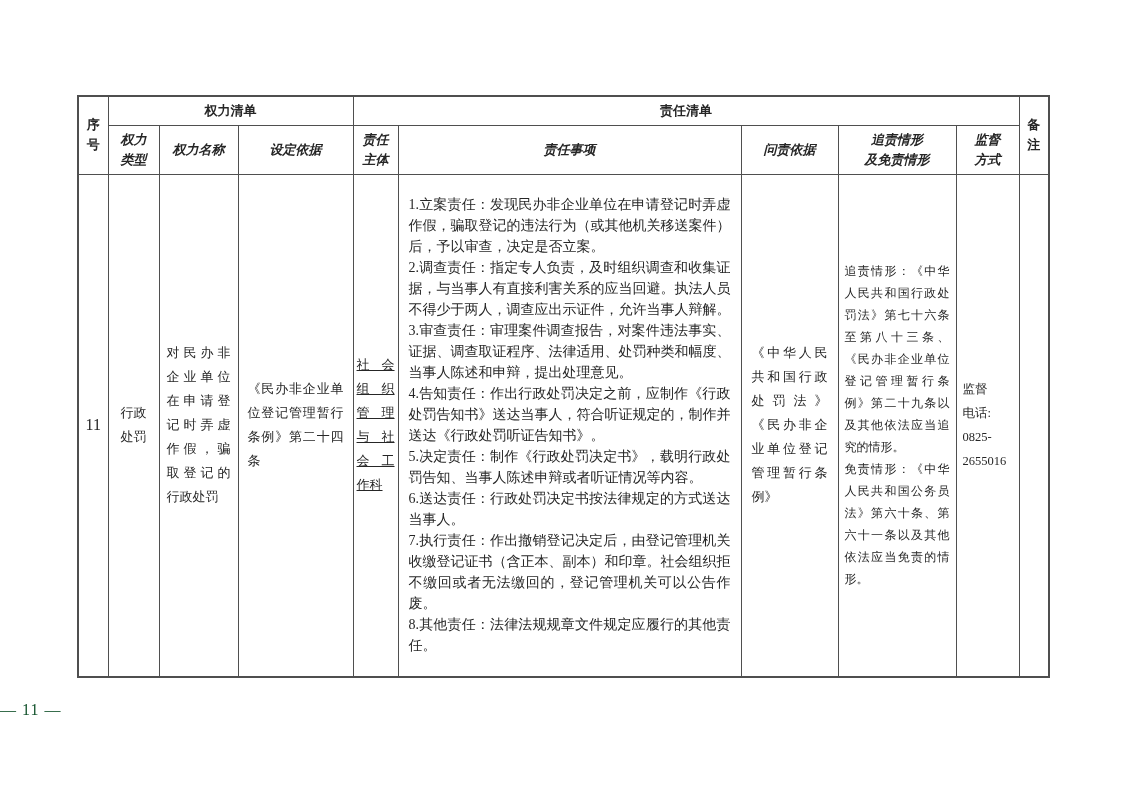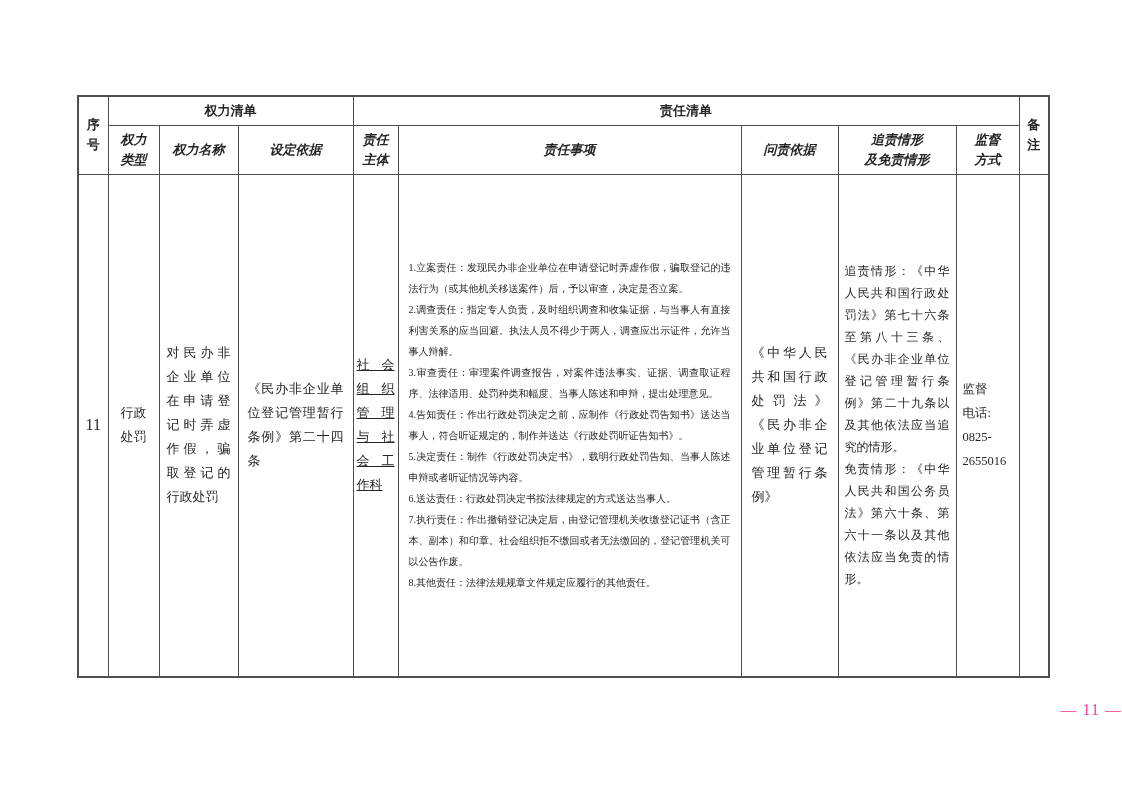--- a/index.html
+++ b/index.html
@@ -43,35 +43,35 @@
   .c-justify {
     text-align: justify;
     text-justify: inter-character;
     word-break: break-all;
   }
   .cell-serial { text-align: center; font-size: 16px; }
   .cell-power-type { text-align: center; white-space: pre-line; line-height: 24px; }
   .cell-power-name { padding: 17px 7px; line-height: 24px; font-family: Liberation Serif, serif; }
   .cell-setting { padding: 0 9px; line-height: 24px; }
   .cell-body { padding: 4px 3px; line-height: 24px; text-decoration: underline; }
-  .cell-duty { padding: 16px 10px; font-size: 10px; line-height: 21px; }
+  .cell-duty { padding: 16px 10px; font-size: 14px; line-height: 21px; }
   .cell-duty .duty-item { text-align: justify; text-justify: inter-character; word-break: break-all; }
   .cell-account { padding: 0 10px; line-height: 24px; }
   .cell-situations { padding: 0 6px; font-size: 12px; line-height: 22px; margin-left: 18px; }
   .cell-situations .situation-item { text-align: justify; text-justify: inter-character; word-break: break-all; }
   .cell-supervision { padding: 0 6px; line-height: 24px; white-space: pre-line; text-align: left; font-size: 12.5px; }
   .cell-remarks { }
 
   .page-number {
     position: absolute;
     left: 0; right: 0;
     top: 701px;
-    text-align: right;
+    text-align: left;
     font-size: 16px;
-    color: #ec4899;
+    color: #14532d;
     letter-spacing: 1px;
   }
 </style>
 </head>
 <body>
 
 <div class="page">
 
   <table class="prt">
     <colgroup>

